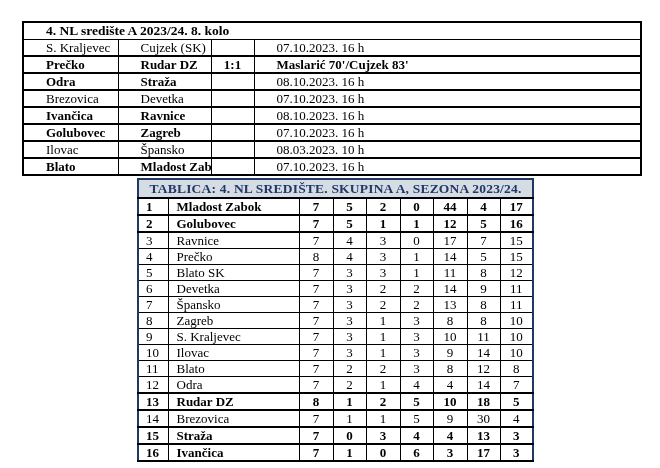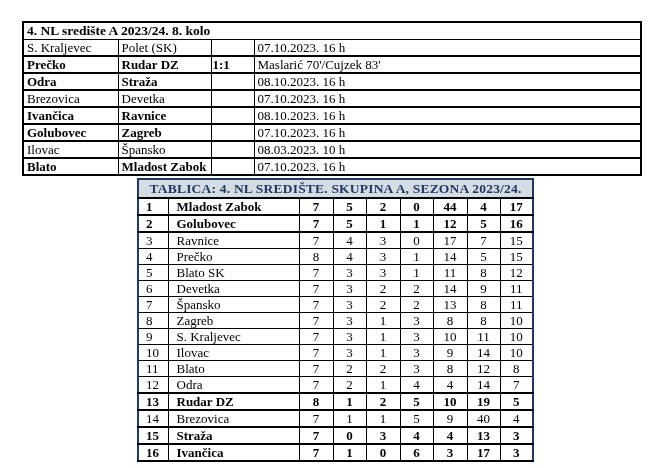--- a/index.html
+++ b/index.html
@@ -22,37 +22,37 @@
 
   
   .t1 {
     left: 22px; top: 21px; width: 618px;
     border: 2px solid var(--border_color);
   }
   .t1 td, .t1 th {
     border: 1px solid var(--border_color);
     height: 16px; line-height: 15px;
     font-size: 13px;
-    padding: 0 3px;
+    padding: 0 22px;
     text-align: left;
     white-space: nowrap; overflow: hidden;
     vertical-align: middle;
   }
   .t1 th.t1-title {
     height: 17px;
     font-size: 13.5px;
     font-weight: bold;
     border-bottom: 1px solid var(--border_color);
   }
-  .t1 td.fx-score { text-align: left; padding: 0 1px; }
+  .t1 td.fx-score { text-align: center; padding: 0 1px; }
   .t1 tr.bold td { border-top-width: 2px; border-bottom-width: 2px; }
   .t1 tr.bold td.fx-home,
   .t1 tr.bold td.fx-away,
   .t1 tr.bold td.fx-score { font-weight: bold; }
-  .t1 tr.bold.has-score td.fx-info { font-weight: normal; }
+  .t1 tr.bold.has-score td.fx-info { font-weight: bold; }
 
   
   .t2 {
     left: 137px; top: 178px; width: 395px;
     border: 2px solid var(--table2_outer);
   }
   .t2 td, .t2 th {
     border: 1px solid var(--border_color);
     height: 16px; line-height: 15px;
     font-size: 13px;
@@ -85,21 +85,21 @@
       <col style="width:387px">
   </colgroup>
   <thead>
     <tr>
       <th class="t1-title" colspan="4">4. NL središte A 2023/24. 8. kolo</th>
     </tr>
   </thead>
   <tbody id="fixtures-body">
       <tr>
     <td class="fx-home">S. Kraljevec</td>
-    <td class="fx-away">Polet (SK)</td>
+    <td class="fx-away">Cujzek (SK)</td>
     <td class="fx-score"></td>
     <td class="fx-info">07.10.2023. 16 h</td>
   </tr>
       <tr class="bold has-score">
     <td class="fx-home">Prečko</td>
     <td class="fx-away">Rudar DZ</td>
     <td class="fx-score">1:1</td>
     <td class="fx-info">Maslarić 70'/Cujzek 83'</td>
   </tr>
       <tr class="bold">
@@ -292,32 +292,32 @@
     <td class="st-num">7</td>
   </tr>
       <tr class="bold">
     <td class="st-rank">13</td>
     <td class="st-team">Rudar DZ</td>
     <td class="st-num">8</td>
     <td class="st-num">1</td>
     <td class="st-num">2</td>
     <td class="st-num">5</td>
     <td class="st-num">10</td>
-    <td class="st-num">19</td>
+    <td class="st-num">18</td>
     <td class="st-num">5</td>
   </tr>
       <tr>
     <td class="st-rank">14</td>
     <td class="st-team">Brezovica</td>
     <td class="st-num">7</td>
     <td class="st-num">1</td>
     <td class="st-num">1</td>
     <td class="st-num">5</td>
     <td class="st-num">9</td>
-    <td class="st-num">40</td>
+    <td class="st-num">30</td>
     <td class="st-num">4</td>
   </tr>
       <tr class="bold">
     <td class="st-rank">15</td>
     <td class="st-team">Straža</td>
     <td class="st-num">7</td>
     <td class="st-num">0</td>
     <td class="st-num">3</td>
     <td class="st-num">4</td>
     <td class="st-num">4</td>

